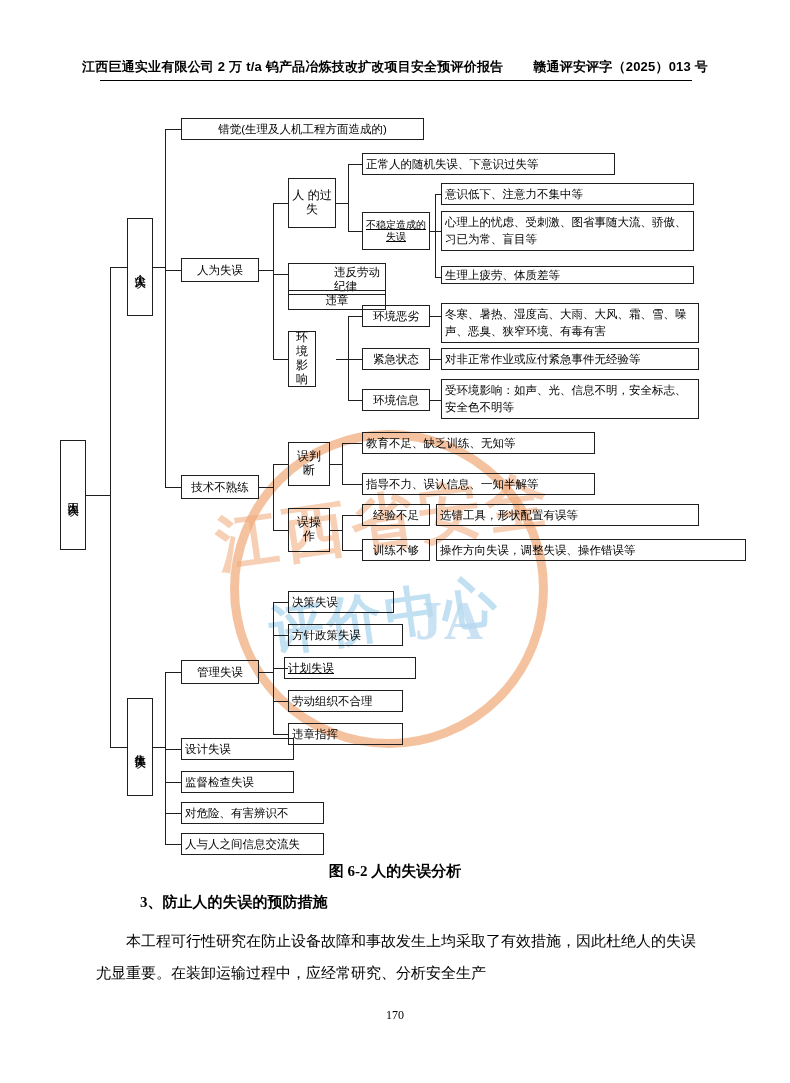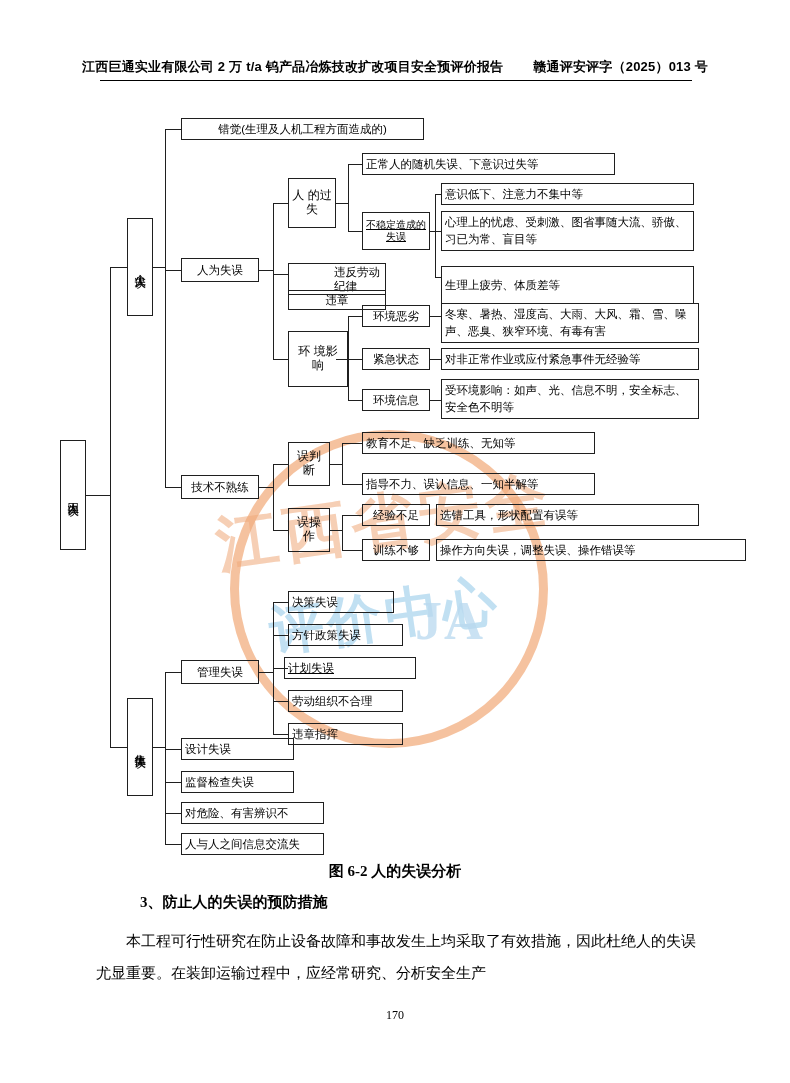--- a/index.html
+++ b/index.html
@@ -128,27 +128,27 @@
     <div class="nd ctr" style="left:288px;top:178px;width:48px;height:50px;font-size:12px;line-height:1.15;">人 的过失</div>
 
     <div class="nd" style="left:362px;top:153px;width:253px;height:22px;">正常人的随机失误、下意识过失等</div>
 
     <div class="nd ctr" style="left:362px;top:212px;width:68px;height:38px;font-size:10px;line-height:1.2;text-decoration:underline;">不稳定造成的失误</div>
 
     <div class="nd" style="left:441px;top:183px;width:253px;height:22px;">意识低下、注意力不集中等</div>
 
     <div class="nd" style="left:441px;top:211px;width:253px;height:40px;line-height:1.45;">心理上的忧虑、受刺激、图省事随大流、骄傲、习已为常、盲目等</div>
 
-    <div class="nd" style="left:441px;top:266px;width:253px;height:38px;">生理上疲劳、体质差等</div>
+    <div class="nd" style="left:441px;top:266px;width:253px;height:18px;">生理上疲劳、体质差等</div>
 
     <div class="nd" style="left:288px;top:263px;width:98px;height:32px;padding-left:45px;">违反劳动纪律</div>
 
     <div class="nd ctr" style="left:288px;top:290px;width:98px;height:20px;">违章</div>
 
-    <div class="nd ctr" style="left:288px;top:331px;width:60px;height:56px;font-size:12px;line-height:1.15;">环 境影 响</div>
+    <div class="nd ctr" style="left:288px;top:331px;width:28px;height:56px;font-size:12px;line-height:1.15;">环 境影 响</div>
 
     <div class="nd ctr" style="left:362px;top:305px;width:68px;height:22px;">环境恶劣</div>
 
     <div class="nd" style="left:441px;top:303px;width:258px;height:40px;line-height:1.45;">冬寒、暑热、湿度高、大雨、大风、霜、雪、噪声、恶臭、狭窄环境、有毒有害</div>
 
     <div class="nd ctr" style="left:362px;top:348px;width:68px;height:22px;">紧急状态</div>
 
     <div class="nd" style="left:441px;top:348px;width:258px;height:22px;">对非正常作业或应付紧急事件无经验等</div>
 
     <div class="nd ctr" style="left:362px;top:389px;width:68px;height:22px;">环境信息</div>

